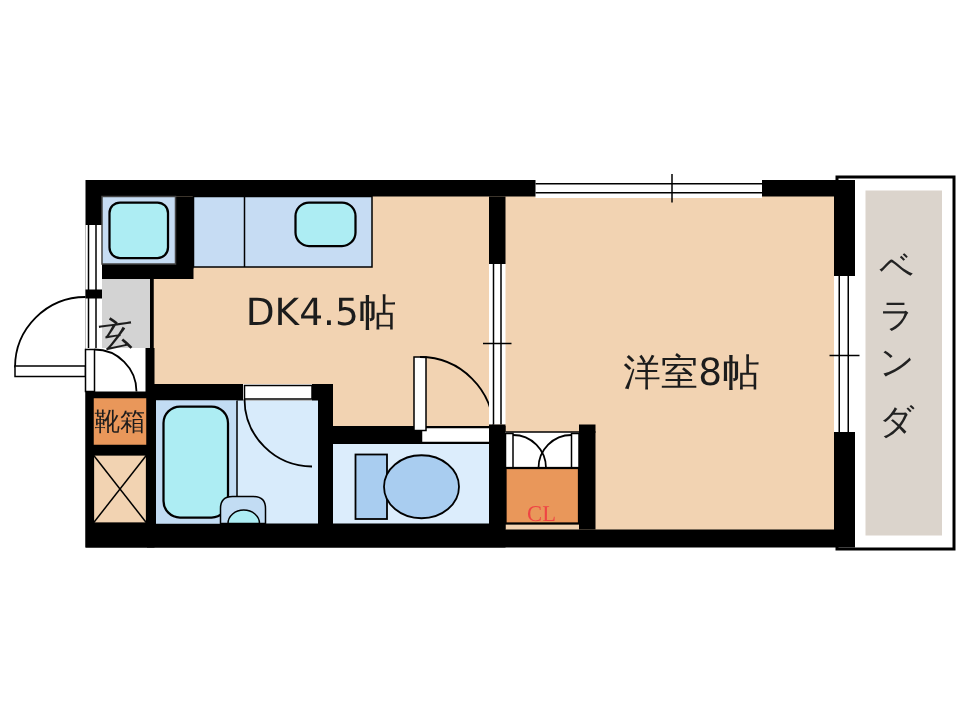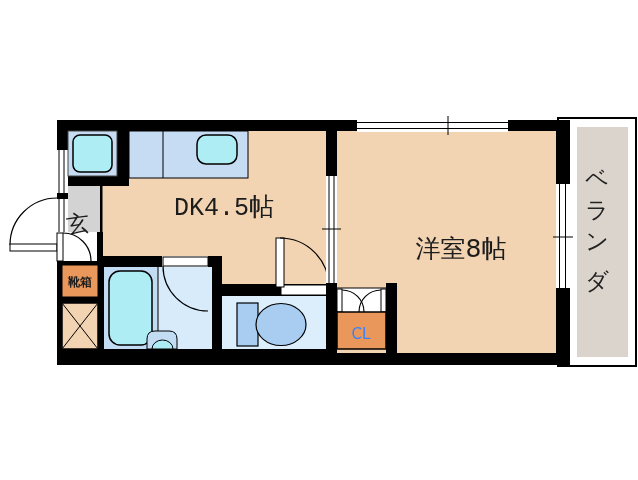--- a/index.html
+++ b/index.html
@@ -16,25 +16,25 @@
   .c-bathfloor{fill:#D8EBFB;}
   .c-bathpanel{fill:#C2DCF3;}
   .c-toiletfloor{fill:#DCEDFC;}
   .c-toilet{fill:#A9CDF0;}
   .c-orange{fill:#E9975A;}
   .white{fill:#ffffff;}
   .leaf{fill:#ffffff;stroke:#000;stroke-width:1;}
   .arc{fill:none;stroke:#000;stroke-width:1.2;}
   .label{position:absolute;transform:translate(-50%,-50%);white-space:nowrap;
          color:#1c1c1c;line-height:1;}
-  .lbl-dk{left:224px;top:208px;font-size:25px;font-family:Liberation Mono, monospace;}
+  .lbl-dk{left:214px;top:208px;font-size:25px;}
   .lbl-west{left:461px;top:248px;font-size:25px;}
   .lbl-genkan{left:78px;top:224px;font-size:23px;transform:translate(-50%,-50%) rotate(-8deg);}
-  .lbl-shoe{left:80px;top:282px;font-size:12px;font-weight:bold;}
-  .lbl-cl{left:361px;top:334px;font-size:15px;color:#3b82f6;}
+  .lbl-shoe{left:80px;top:282px;font-size:17px;font-weight:normal;}
+  .lbl-cl{left:361px;top:344px;font-size:15px;color:#ef4444;font-family:Liberation Serif, serif;}
   .lbl-veranda{left:597px;top:152px;transform:translateX(-50%);writing-mode:vertical-rl;
                font-size:23px;letter-spacing:7px;color:#222;}
 </style>
 </head>
 <body>
 
 <div class="plan">
   <svg width="638" height="480" viewBox="0 0 638 480">
 
     <g>

